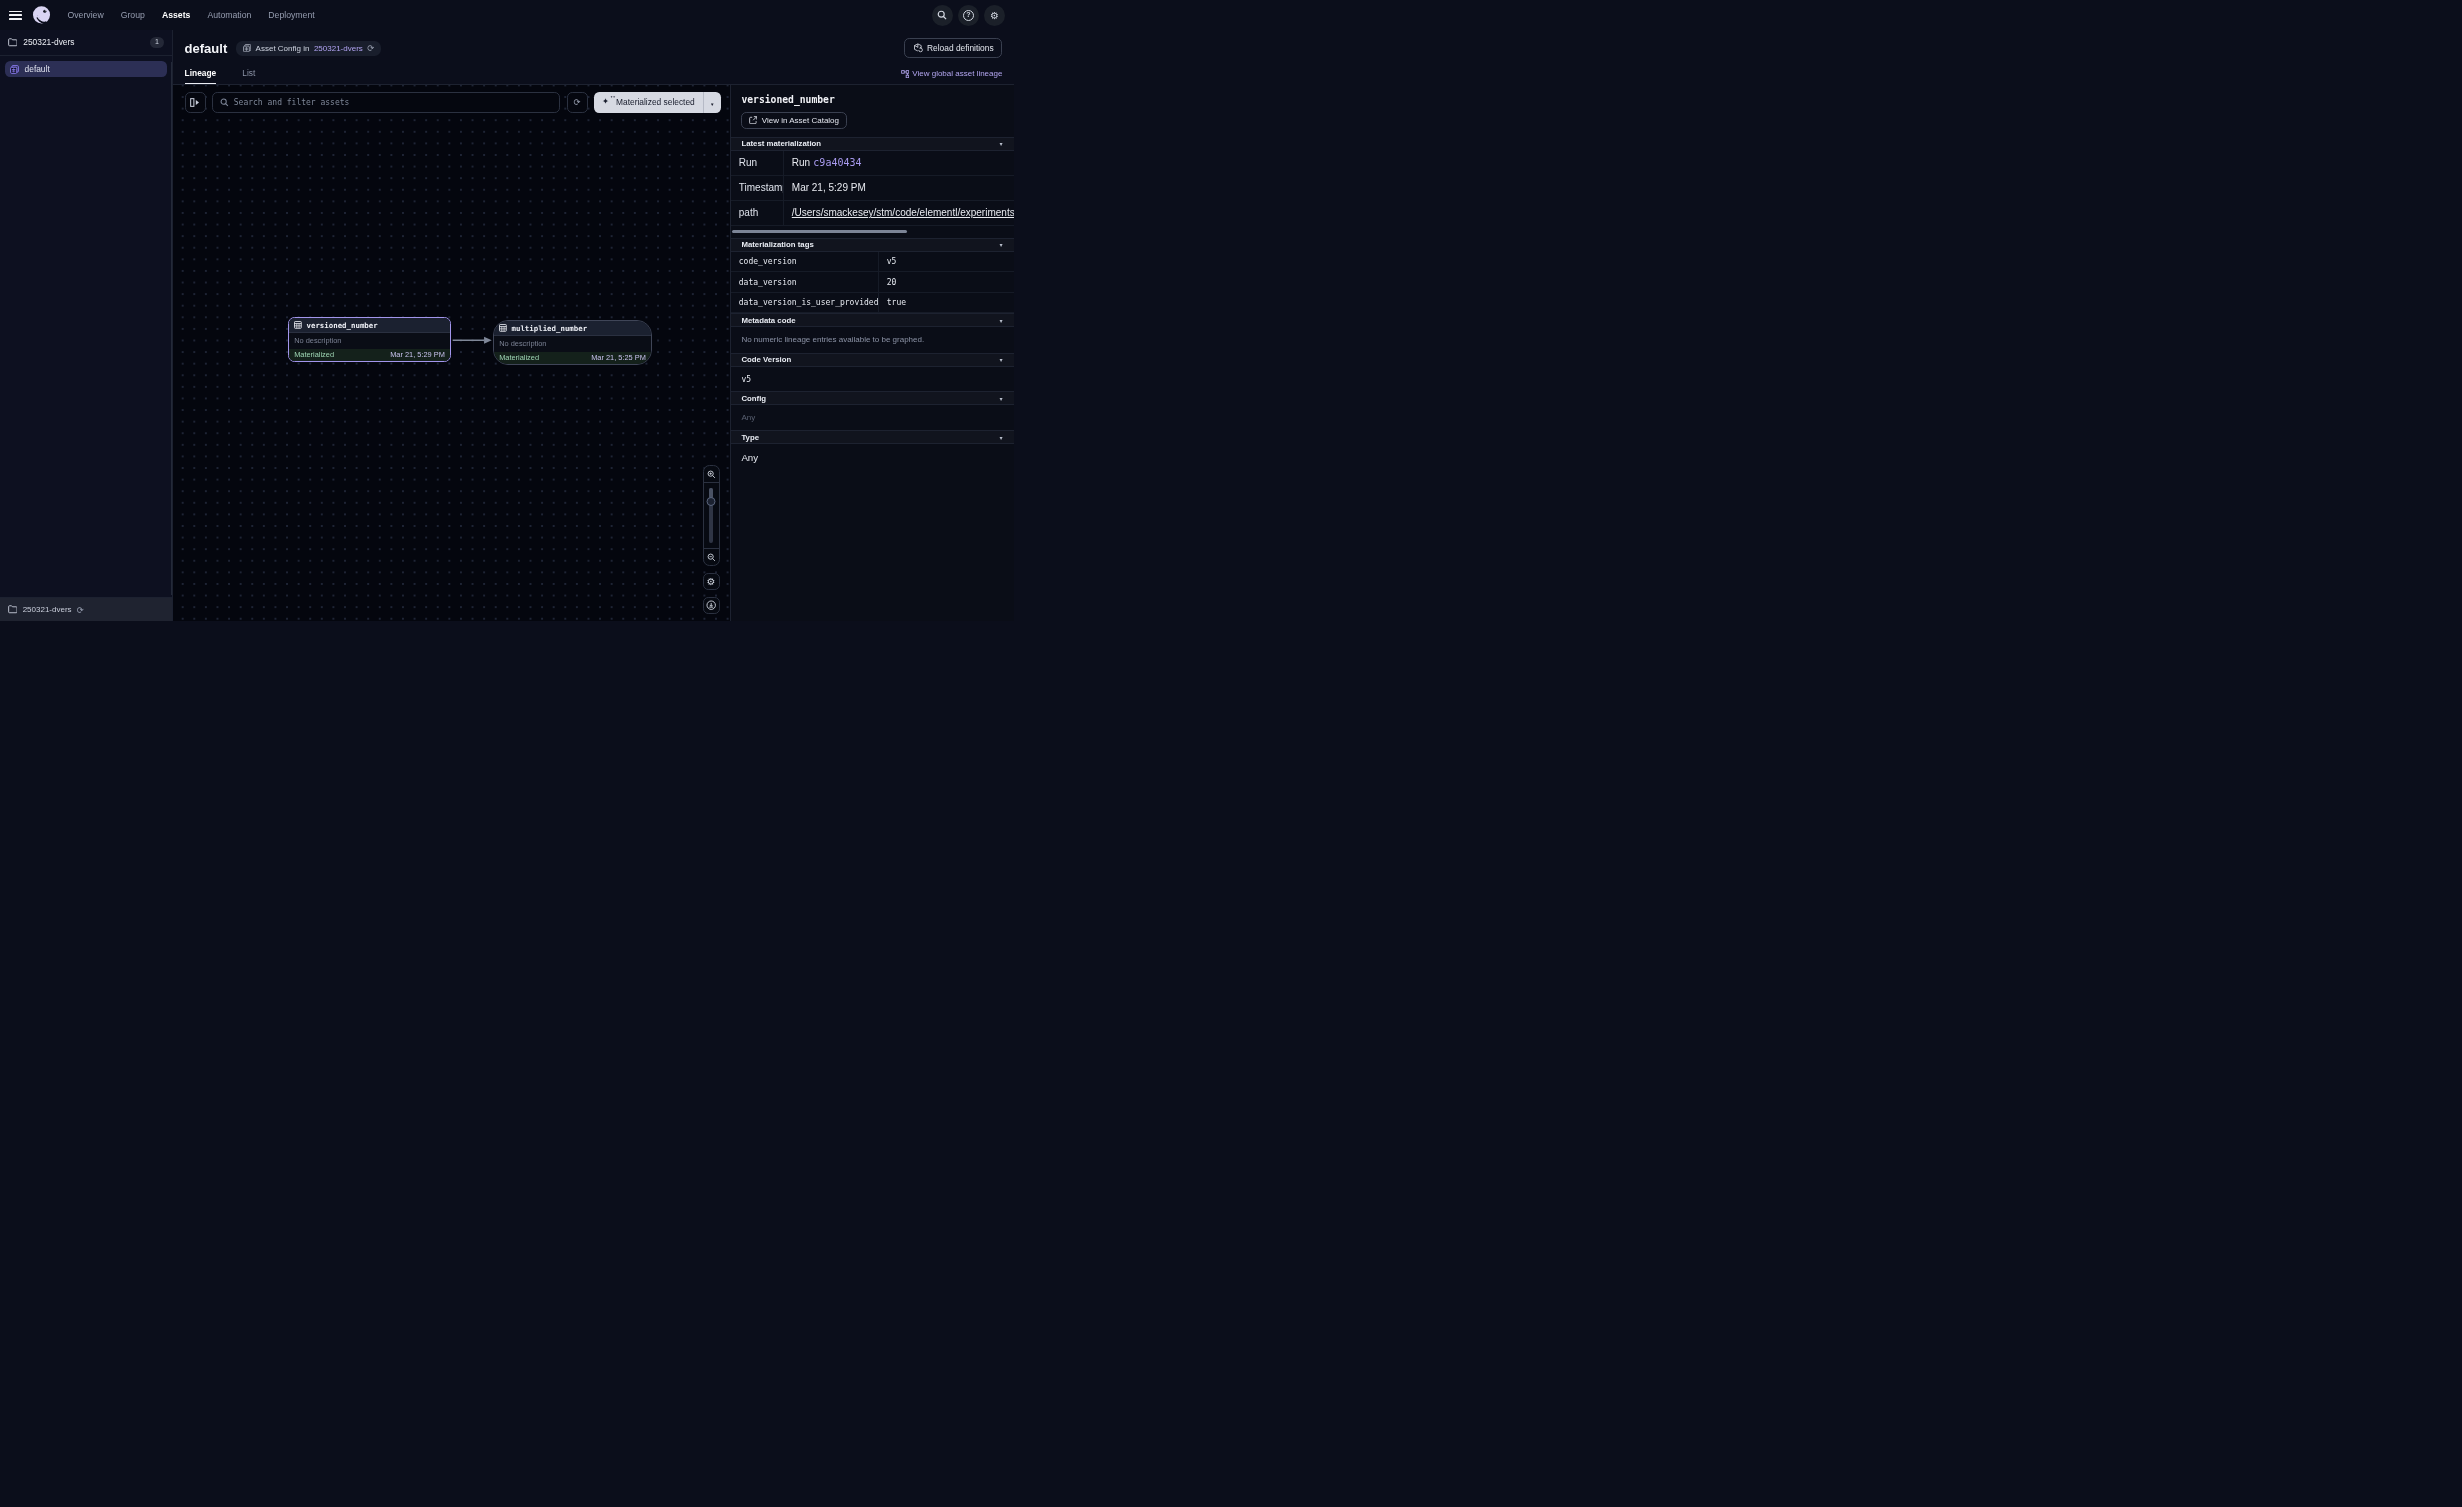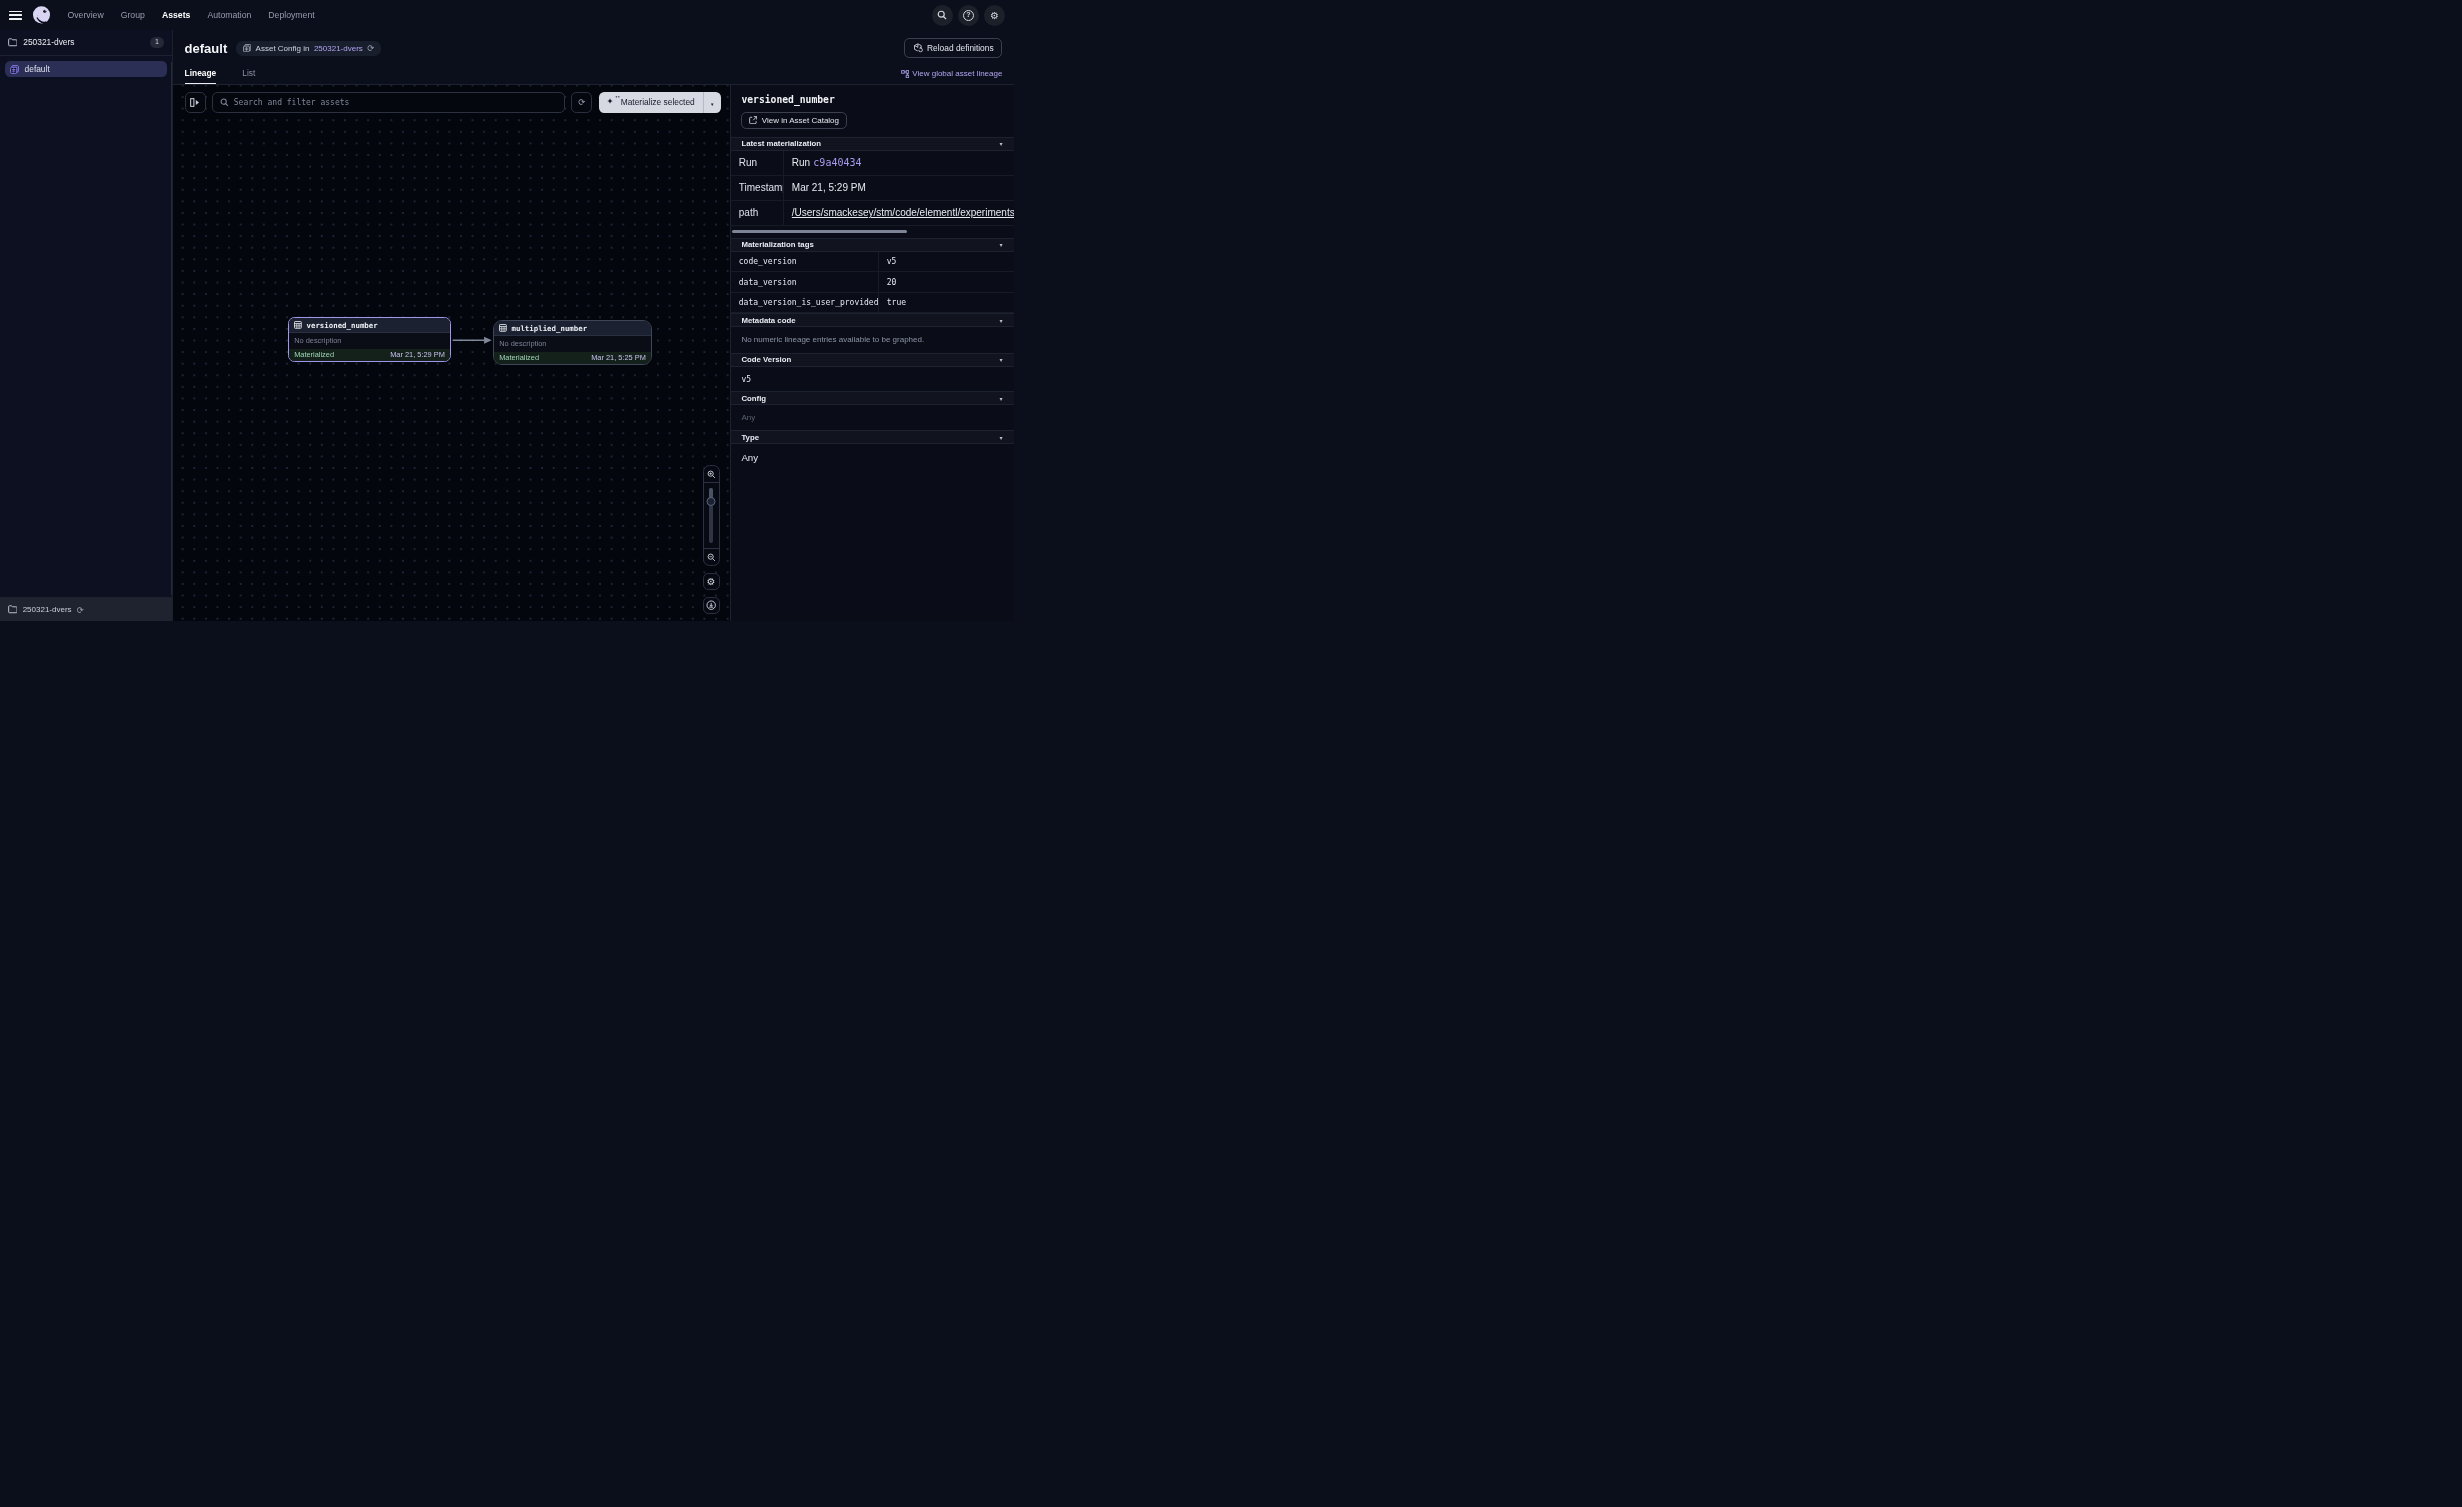--- a/index.html
+++ b/index.html
@@ -59,21 +59,21 @@
   .search-box input::placeholder{color:#7e8798}
   .mat-btn{height:21px;border-radius:5.2px;background:#d6d9e2;color:#171b2b;display:flex;align-items:stretch;cursor:pointer;flex:0 0 auto;overflow:hidden}
   .mat-main{display:flex;align-items:center;gap:4.5px;padding:0 7.8px;font-size:8.4px;font-weight:500}
   .mat-caret{display:flex;align-items:center;padding:0 6.5px;border-left:0.6px solid #b6bac6}
   .caret-dark::before{content:"▼";font-size:4.5px;color:#171b2b}
   .sparkle{position:relative;width:9.7px;height:9.7px;font-family:"DejaVu Sans",sans-serif;color:#171b2b}
   .sparkle::before{content:"✦";position:absolute;left:0;top:-1.3px;font-size:8.4px}
   .sparkle::after{content:"✦ ✦";position:absolute;right:-1.9px;top:-1.9px;font-size:3.2px;letter-spacing:-0.6px;white-space:pre;line-height:5.8px;width:3.2px}
 
   
-  .node{position:absolute;border-radius:9px;overflow:hidden;background:#0a0d16;border:1px solid #3f4557;width:159px}
+  .node{position:absolute;border-radius:15px;overflow:hidden;background:#0a0d16;border:1px solid #3f4557;width:159px}
   .node.selected{border:1.9px solid #a295ec;border-radius:6.5px;width:163px}
   .node-header{display:flex;align-items:center;gap:4.5px;background:#1b2130;padding:2.6px 5.2px;border-bottom:0.6px solid #2a3040;
     font-family:"DejaVu Sans Mono",monospace;font-size:7.4px;font-weight:bold;color:#eceef4}
   .node-body{padding:3.2px 5.2px;font-size:7.4px;color:#7b8294;background:#0a0d16}
   .node-footer{display:flex;justify-content:space-between;align-items:center;background:#14211b;padding:1.9px 5.2px;font-size:7.4px}
   .node-status{color:#9fd7b5}
   .node-ts{color:#c8c2ee}
   .edge{position:absolute}
 
   
@@ -246,21 +246,21 @@
                 <line x1="10" y1="10" x2="14" y2="14" stroke="#7e8798" stroke-width="1.8"></line>
               </svg>
             <input placeholder="Search and filter assets" style="">
           </div>
           <div class="sq-btn">
               <span class="i-refresh"></span>
             </div>
           <div class="mat-btn">
             <div class="mat-main">
               <span class="sparkle"></span>
-              <span>Materialize selected</span>
+              <span>Materialized selected</span>
             </div>
             <div class="mat-caret">
                 <span class="caret-dark"></span>
               </div>
           </div>
         </div>
 
         <svg class="edge" style="left:279px;top:250px" width="41" height="10.4" viewBox="0 0 64 16">
           <line x1="1" y1="8" x2="50" y2="8" stroke="#7f8798" stroke-width="2.4"></line>
           <path d="M50,2.5 L62,8 L50,13.5 Z" fill="#7f8798"></path>

